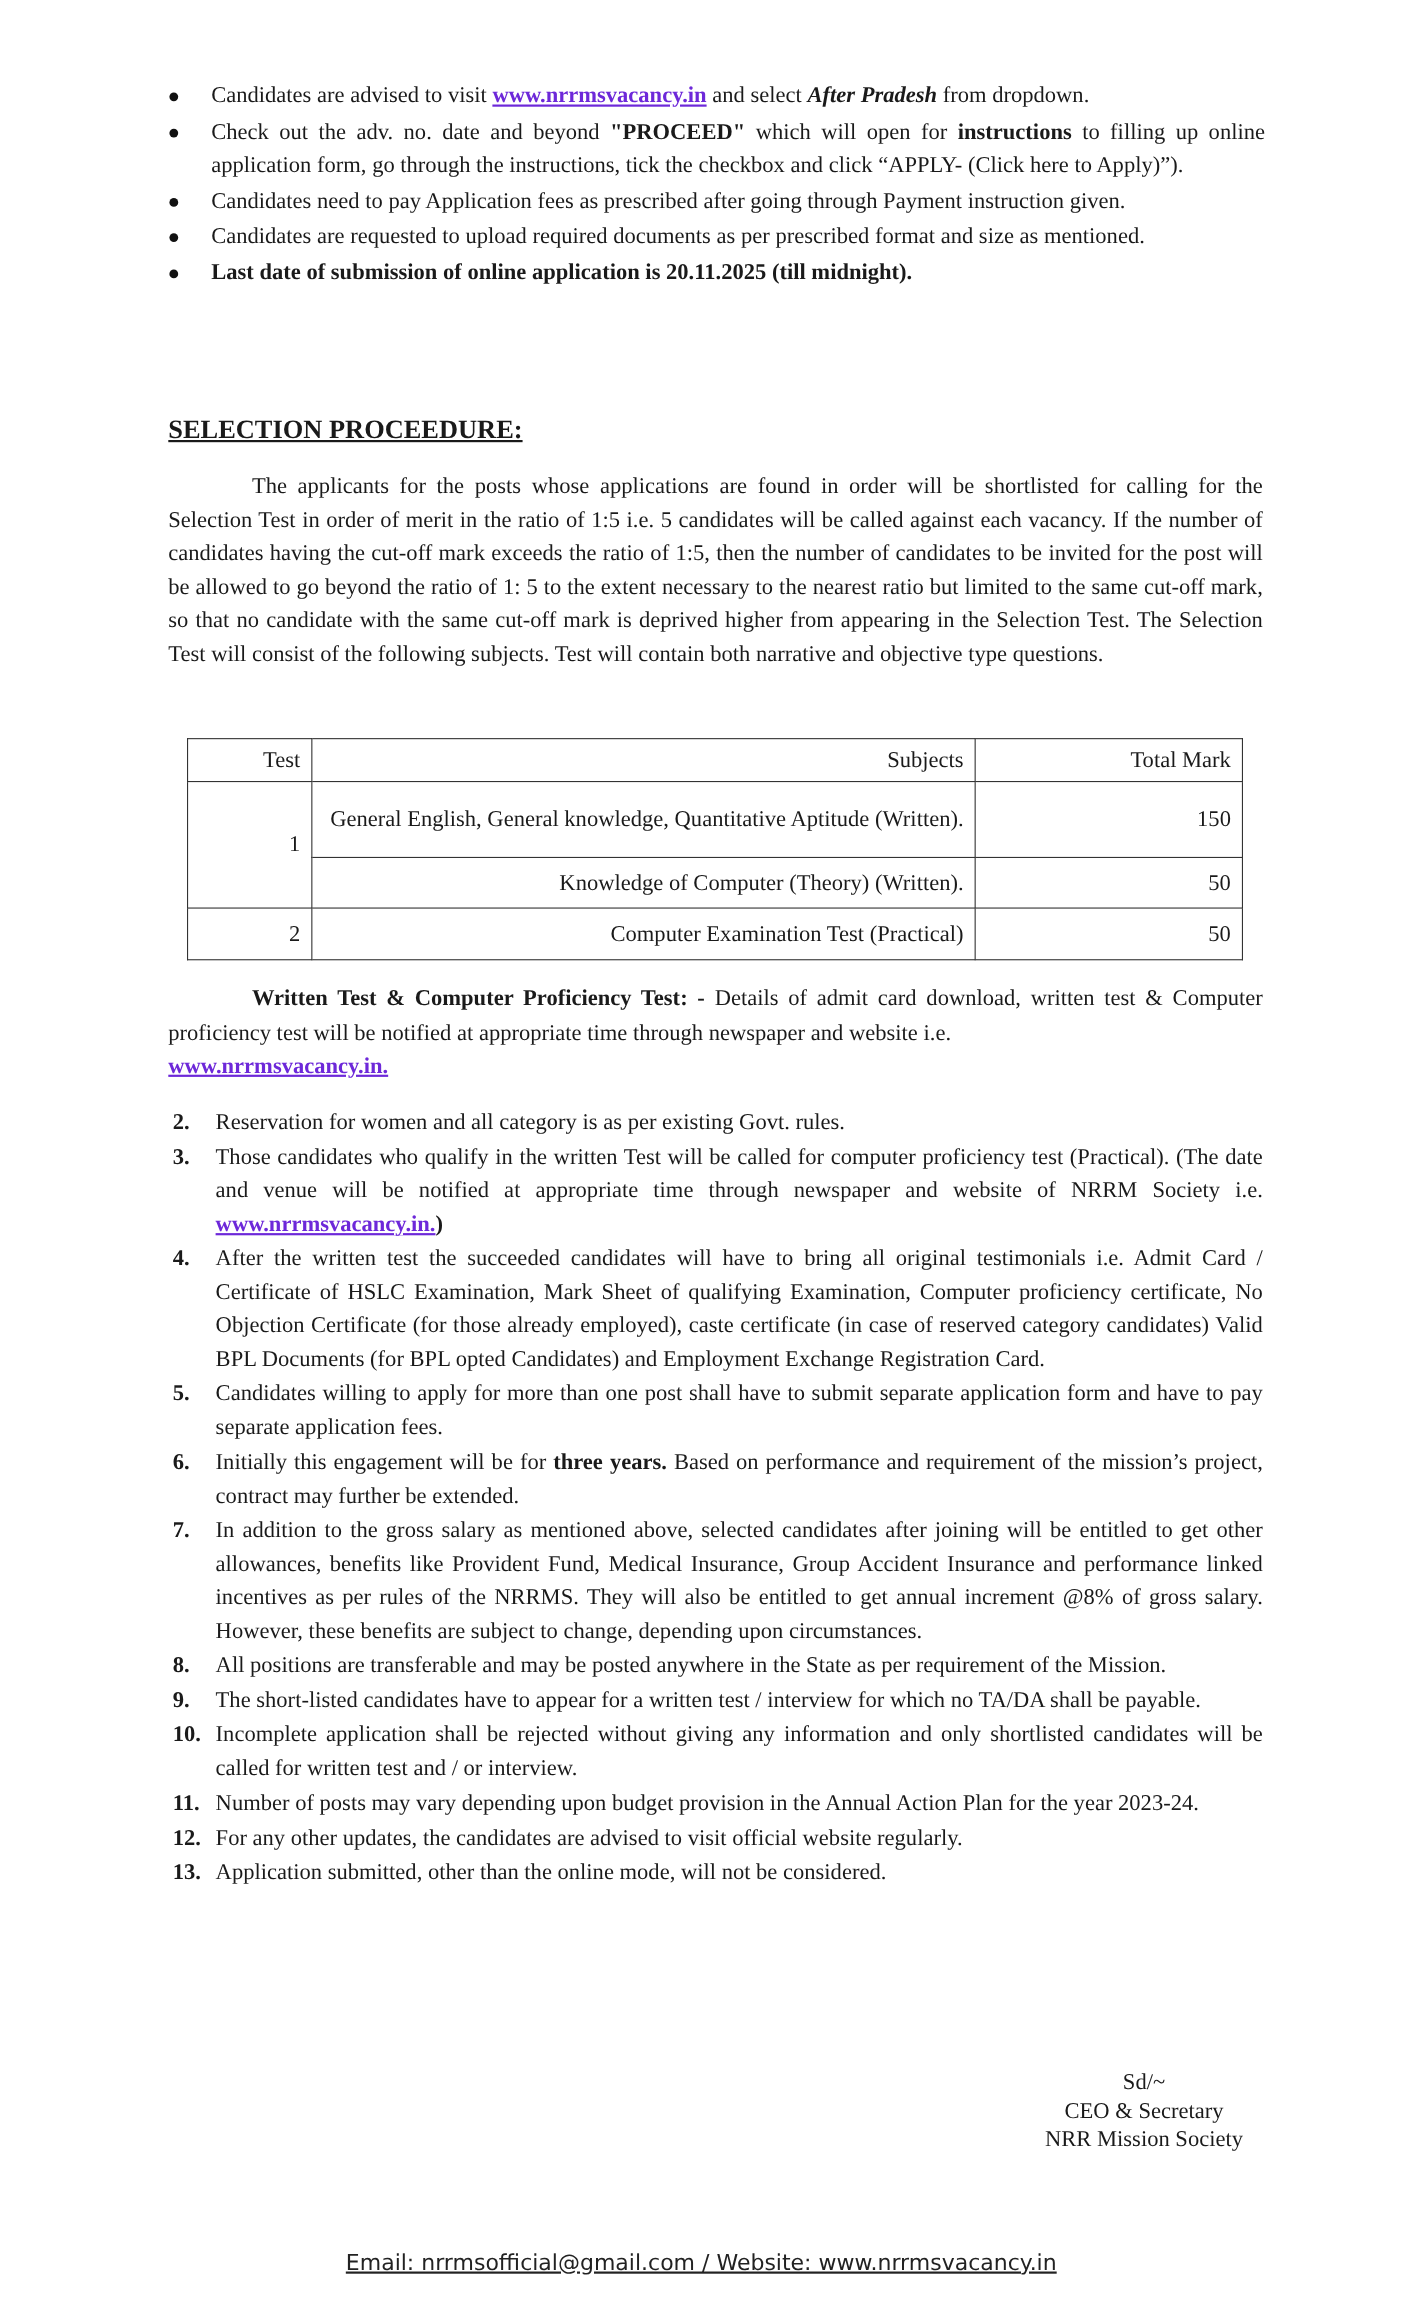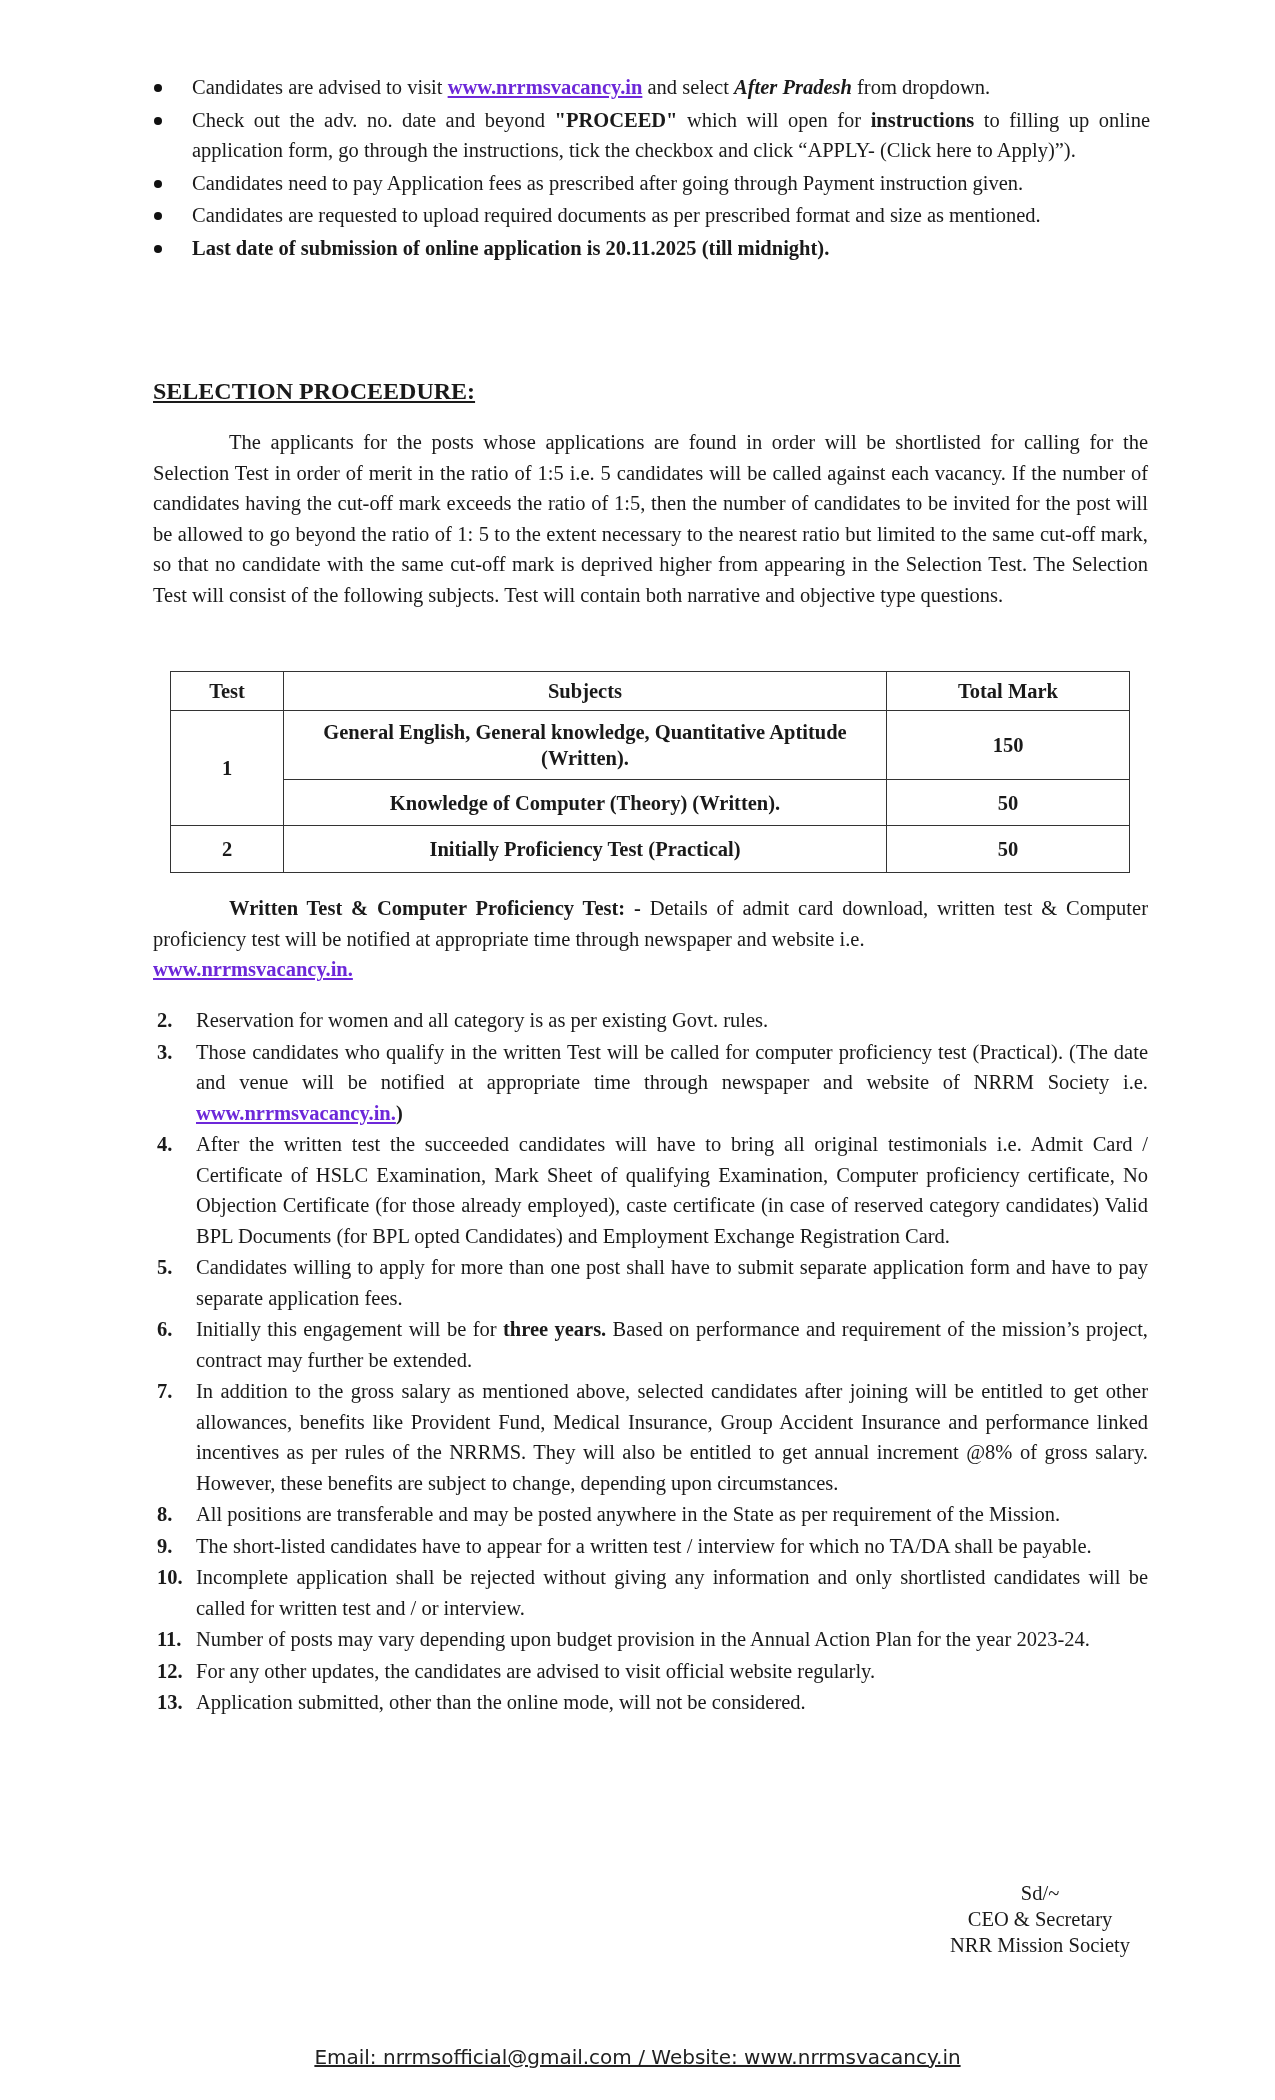--- a/index.html
+++ b/index.html
@@ -14,21 +14,21 @@
   a.link { color: #6d28d9; text-decoration: underline; font-weight: bold; }
 
   ul.bullets { position: absolute; left: 150px; top: 72px; width: 1000px; margin: 0; padding: 0; list-style: none; }
   ul.bullets li { position: relative; padding-left: 42px; margin-bottom: 2px; text-align: justify; }
   ul.bullets li .dot { position: absolute; left: 4px; top: 12px; width: 8px; height: 8px; border-radius: 50%; background: #111; }
 
   .section-title { position: absolute; left: 153px; top: 376px; font-weight: bold; text-decoration: underline; font-size: 24px; }
   .para { position: absolute; left: 153px; top: 427px; width: 995px; text-align: justify; text-indent: 76px; }
 
   table.marks { position: absolute; left: 170px; top: 671px; width: 960px; border-collapse: collapse; font-size: 20.5px; line-height: 26px; }
-  table.marks th, table.marks td { border: 1.5px solid #333; text-align: center; vertical-align: middle; font-weight: bold; padding: 4px 10px; }
+  table.marks th, table.marks td { border: 1.5px solid #333; text-align: right; vertical-align: middle; font-weight: normal; padding: 4px 10px; }
   table.marks th { height: 30px; }
   .c1 { width: 92px; } .c3 { width: 222px; }
   .r1 td { height: 60px; } .r2 td { height: 37px; } .r3 td { height: 38px; }
 
   .wt { position: absolute; left: 153px; top: 893px; width: 995px; text-align: justify; text-indent: 76px; }
 
   ol.numbered { position: absolute; left: 153px; top: 1005px; width: 995px; margin: 0; padding: 0; list-style: none; }
   ol.numbered li { position: relative; padding-left: 43px; text-align: justify; margin-bottom: 1px; }
   ol.numbered li .num { position: absolute; left: 4px; top: 0; font-weight: bold; }
 
@@ -63,21 +63,21 @@
       <td rowspan="2">1</td>
       <td>General English, General knowledge, Quantitative Aptitude (Written).</td>
       <td>150</td>
     </tr>
     <tr class="r2">
       <td>Knowledge of Computer (Theory) (Written).</td>
       <td>50</td>
     </tr>
     <tr class="r3">
       <td>2</td>
-      <td>Initially Proficiency Test (Practical)</td>
+      <td>Computer Examination Test (Practical)</td>
       <td>50</td>
     </tr>
   </tbody>
     </table>
 
   <div class="wt"><span class="b">Written Test &amp; Computer Proficiency Test: -</span><span> Details of admit card download, written test &amp; Computer proficiency test will be notified at appropriate time through newspaper and website i.e. </span><br><a class="link">www.nrrmsvacancy.in.</a></div>
 
   <ol class="numbered">
     <li><span class="num">2.</span><span>Reservation for women and all category is as per existing Govt. rules.</span></li>
     <li><span class="num">3.</span><span>Those candidates who qualify in the written Test will be called for computer proficiency test (Practical). (The date and venue will be notified at appropriate time through newspaper and website of NRRM Society i.e. </span><a class="link">www.nrrmsvacancy.in.</a><span class="b">)</span></li>

